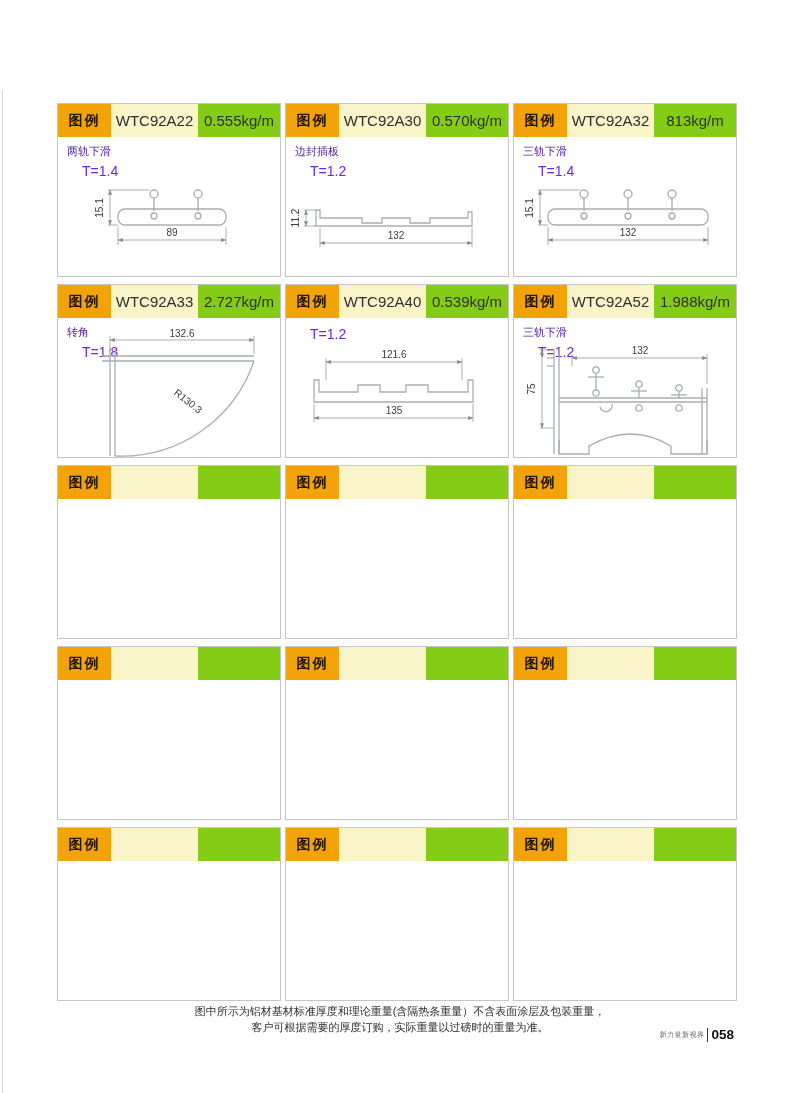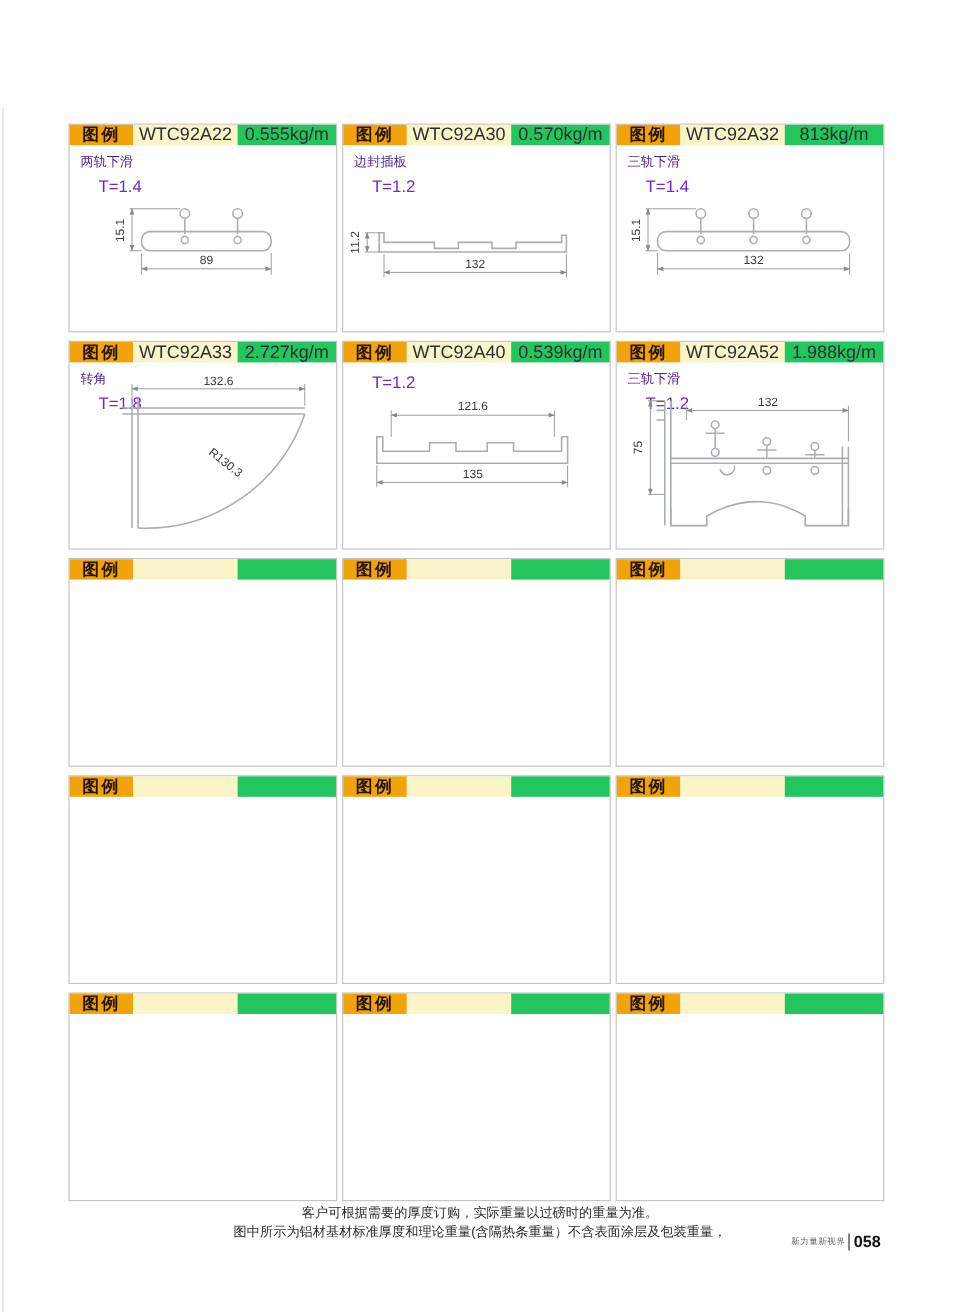--- a/index.html
+++ b/index.html
@@ -7,25 +7,25 @@
     width:800px;height:1093px;position:relative;background:#ffffff;
     font-family:"Liberation Sans","DejaVu Sans",sans-serif;overflow:hidden;
   }
   .page-rule{position:absolute;left:2px;top:90px;width:1px;height:1003px;background:#d8d8d8;}
   .grid{
     position:absolute;left:57px;top:103px;
     display:grid;grid-template-columns:repeat(3,224px);column-gap:4px;
     grid-auto-rows:174px;row-gap:7px;
   }
   .cell{border:1px solid #c6c6c6;box-sizing:border-box;background:#fff;display:flex;flex-direction:column;}
-  .hdr{display:flex;height:17px;flex:none;}
+  .hdr{display:flex;height:33px;flex:none;}
   .seg{display:flex;align-items:center;justify-content:center;box-sizing:border-box;overflow:hidden;}
   .seg.orange{width:53px;background:#f2a30a;color:#221400;font-weight:bold;font-size:14px;letter-spacing:2px;}
   .seg.cream{width:87px;background:#faf5c9;font-size:15px;color:#2e2e2e;}
-  .seg.gray{flex:1;background:#22c55e;font-size:15px;color:#2e2e2e;}
+  .seg.gray{flex:1;background:#84cc16;font-size:15px;color:#2e2e2e;}
   .bdy{flex:1;position:relative;padding:5px 0 0 9px;}
   .pname{font-size:11px;color:#4c1d95;line-height:18px;}
   .pthick{font-size:14px;color:#6d28d9;margin:3px 0 0 15px;}
   svg.draw{position:absolute;left:0;}
   svg text{font-size:10px;fill:#3a3a3a;font-family:"Liberation Sans","DejaVu Sans",sans-serif;}
   .prof{stroke:#a9aeb0;stroke-width:1.3;fill:#ffffff;}
   .profl{stroke:#a9aeb0;stroke-width:1.3;fill:none;}
   .dim{stroke:#96999b;stroke-width:0.8;fill:none;}
   .footer{position:absolute;left:0;top:1003px;width:800px;text-align:center;font-size:11px;color:#2b2b2b;line-height:16px;}
   .brand{position:absolute;top:1028px;right:66px;display:flex;align-items:center;}
@@ -290,20 +290,20 @@
       <div class="seg orange">图例</div>
       <div class="seg cream"></div>
       <div class="seg gray"></div>
     </div>
     <div class="bdy"></div>
   </div>
 
 </div>
 
 <div class="footer">
+  <div>图中所示为铝材基材标准厚度和理论重量(含隔热条重量）不含表面涂层及包装重量，</div>
   <div>客户可根据需要的厚度订购，实际重量以过磅时的重量为准。</div>
-  <div>图中所示为铝材基材标准厚度和理论重量(含隔热条重量）不含表面涂层及包装重量，</div>
 </div>
 
 <div class="brand">
   <span class="slogan">新力量新视界</span>
   <span class="pnum">058</span>
 </div>
 
 </body></html>

